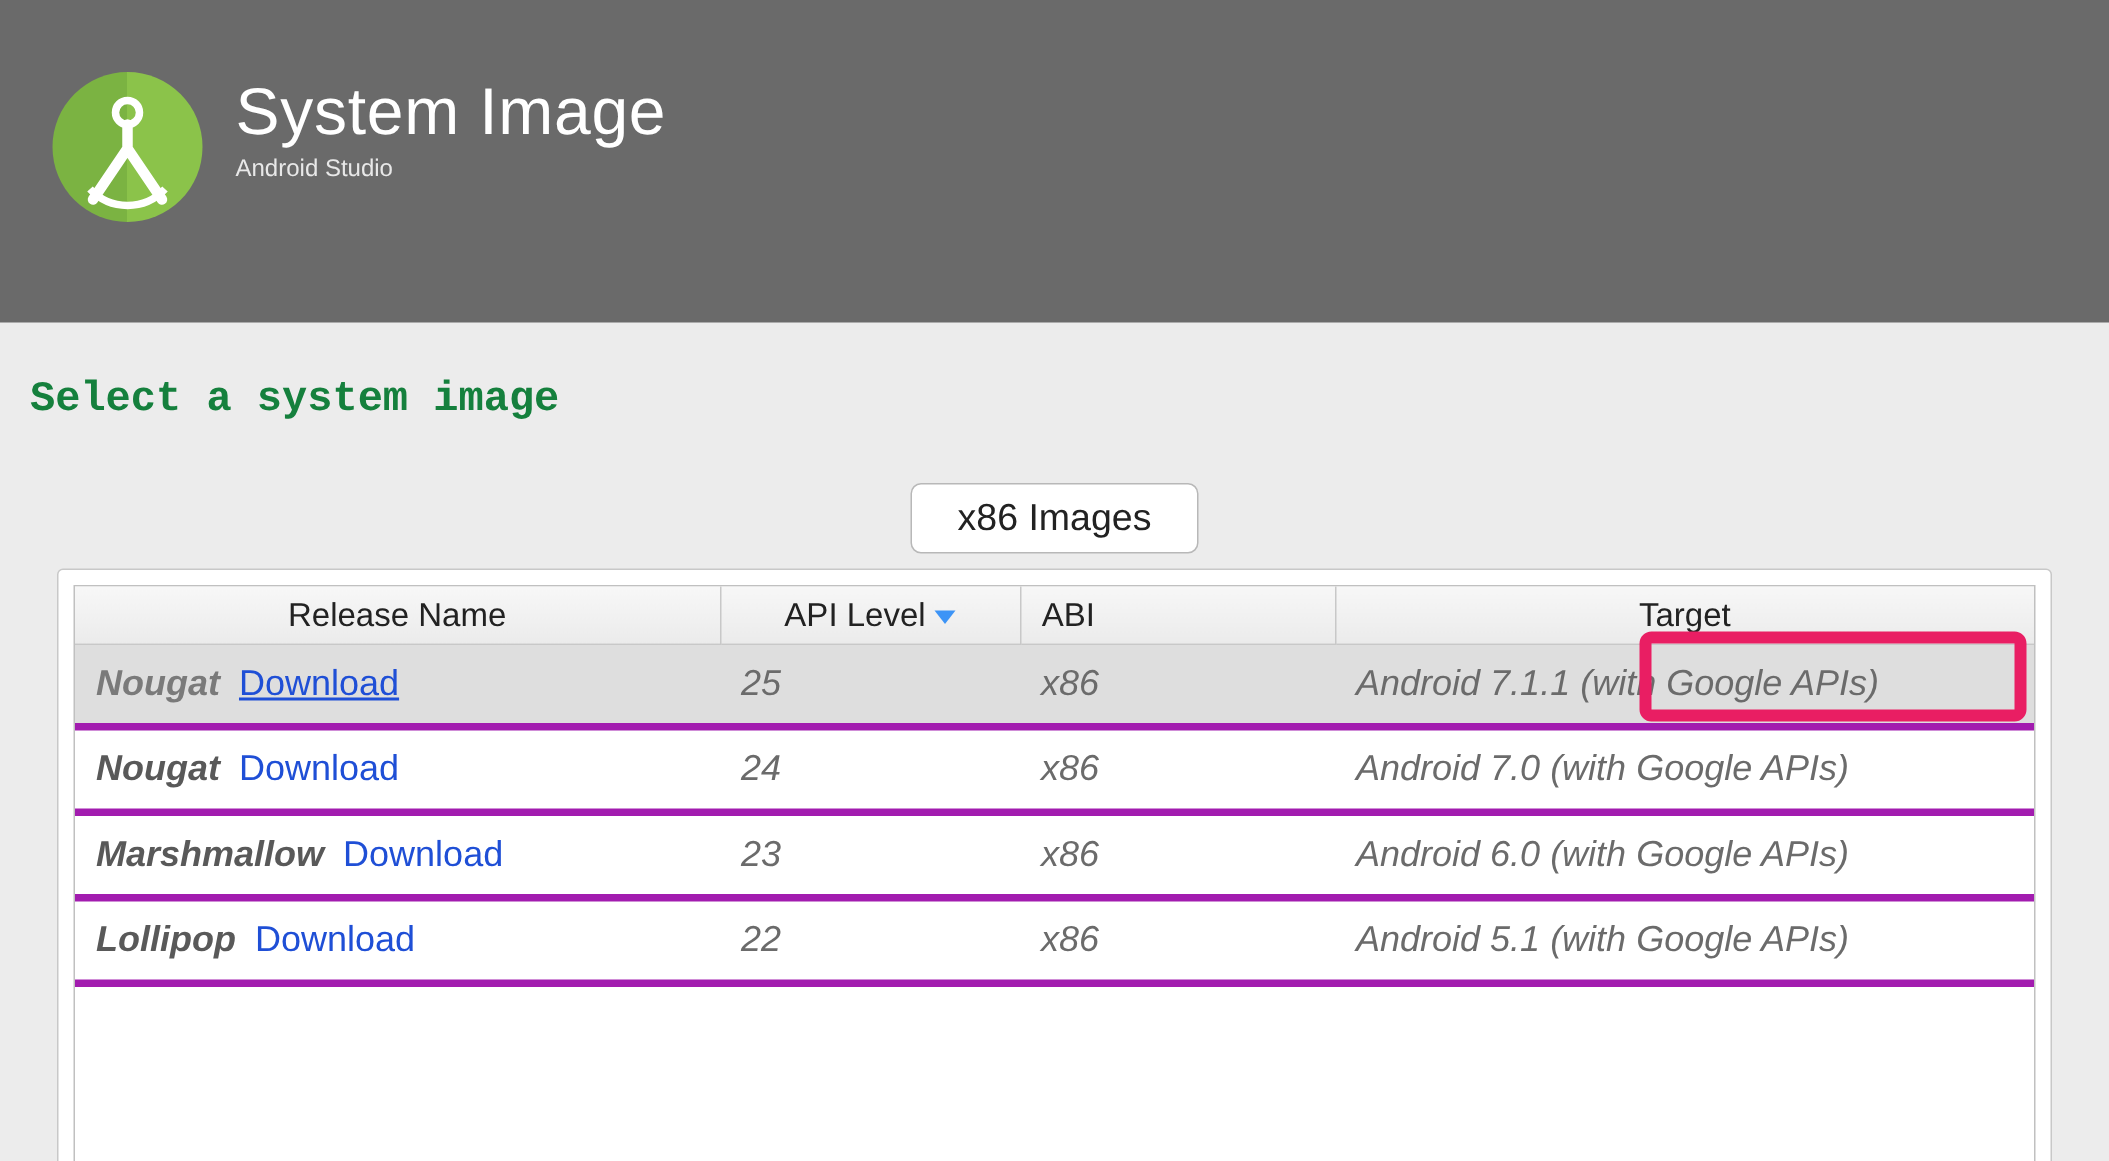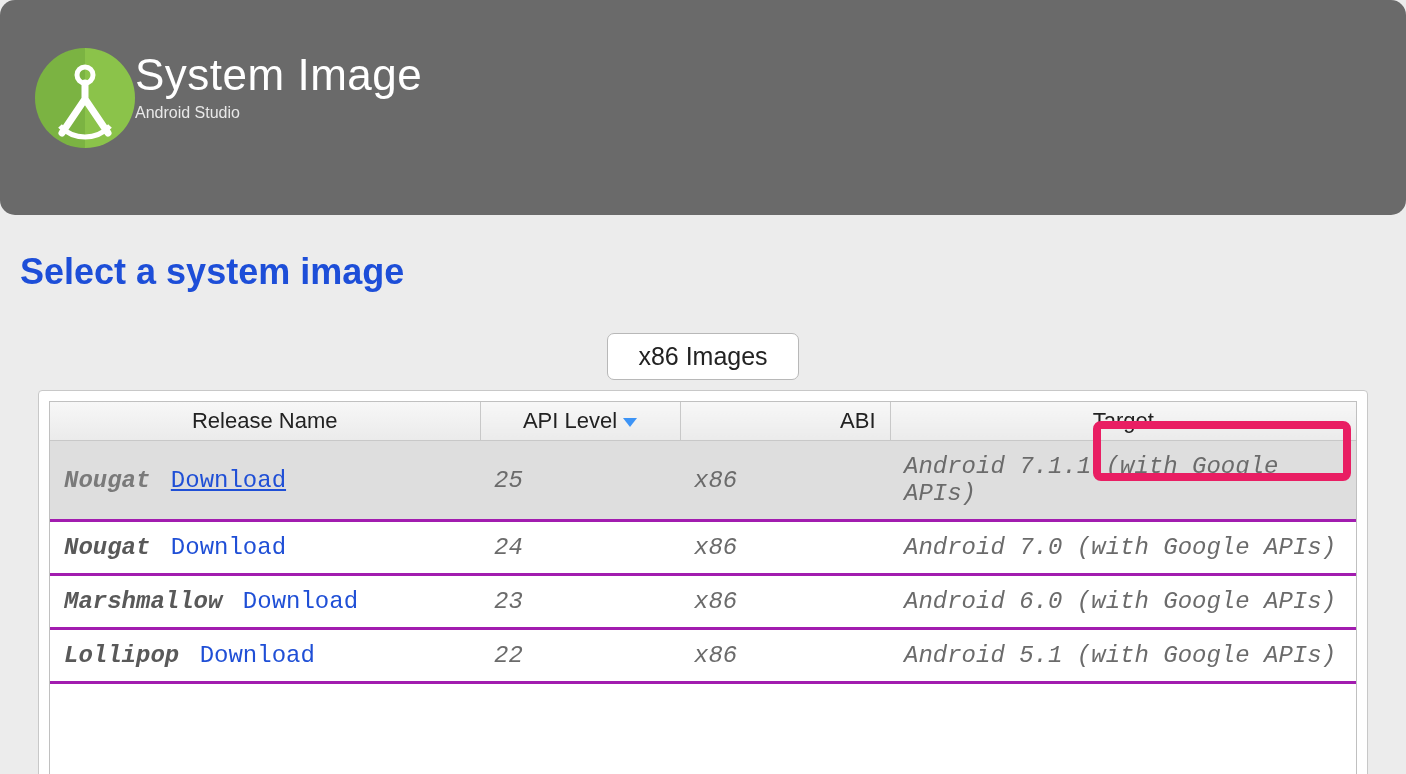--- a/index.html
+++ b/index.html
@@ -9,21 +9,21 @@
       width: 1406px;
       height: 774px;
       overflow: hidden;
     }
     .header {
       background: #6a6a6a;
       height: 215px;
       padding: 48px 0 0 35px;
       display: flex;
       align-items: flex-start;
-      border-radius: 15px;
+      gap: 22px;
     }
     .logo {
       width: 100px;
       height: 100px;
       position: relative;
       flex-shrink: 0;
     }
     .logo-circle {
       width: 100px;
       height: 100px;
@@ -46,25 +46,26 @@
       letter-spacing: 0.5px;
       margin-bottom: 4px;
     }
     .header-subtitle {
       font-size: 16px;
       font-weight: 400;
       color: #e8e8e8;
     }
     .content { padding: 36px 18px 0 18px; }
     .content-title {
-      font-size: 36px;
+      font-size: 28px;
       font-weight: 700;
-      color: #1d4ed8;
+      color: #15803d;
       margin-bottom: 40px;
       margin-left: 2px;
+      font-family: Liberation Mono, monospace;
     }
     .tabs {
       display: flex;
       justify-content: center;
       margin-bottom: 10px;
     }
     .tab {
       font-size: 25px;
       padding: 8px 30px;
       background: #fff;
@@ -109,35 +110,35 @@
       font-weight: 400;
       color: #222;
       padding: 6px 14px;
       text-align: left;
       height: 38px;
       margin-top: 38px;
     }
     thead th:first-child { border-left: none; text-align: center; }
     thead th:last-child { border-right: none; text-align: center; }
     thead th:nth-child(2) { text-align: center; }
-    thead th:nth-child(3) { text-align: right; }
+    thead th:nth-child(3) { text-align: left; }
     .col-release { width: 430px; }
     .col-api { width: 200px; }
     .col-abi { width: 210px; }
     .col-target { width: auto; }
     .sort-icon {
       display: inline-block;
       width: 0; height: 0;
       border-left: 7px solid transparent;
       border-right: 7px solid transparent;
       border-top: 9px solid #3d94f6;
       margin-left: 6px;
       vertical-align: middle;
     }
-    tbody tr { border-bottom: 3px solid #a21caf; font-family: Liberation Mono, monospace; }
+    tbody tr { border-bottom: 5px solid #a21caf; }
     tbody td {
       padding: 12px 14px;
       font-size: 24px;
       color: #6b6b6b;
       font-style: italic;
       height: 52px;
     }
     tbody tr.selected { background: #dedede; }
     .release-name { font-weight: 700; font-style: italic; color: #595959; }
     tr.selected .release-name { color: #7a7a7a; }

